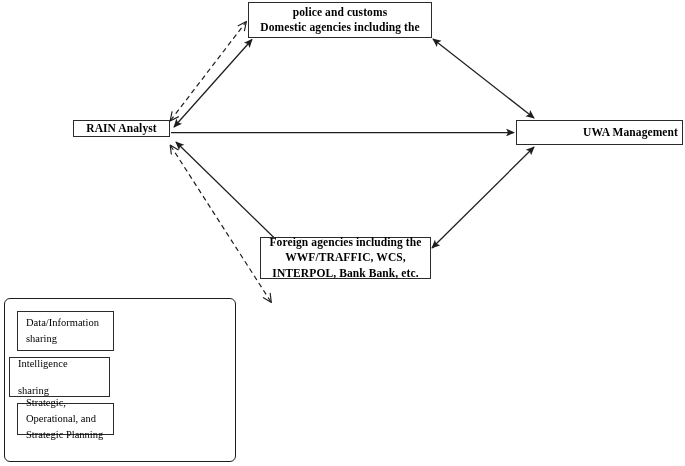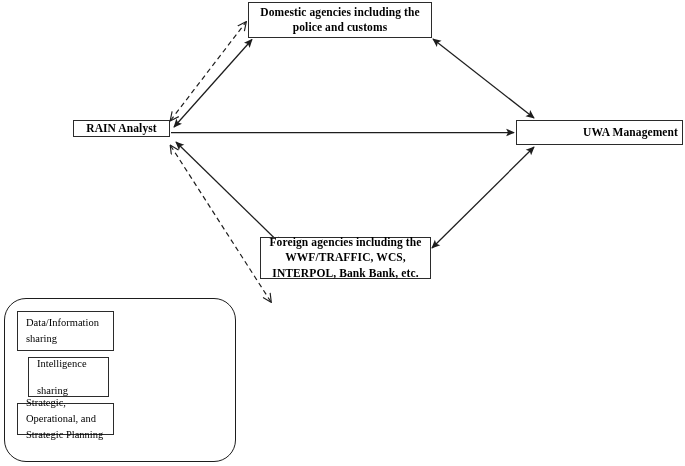--- a/index.html
+++ b/index.html
@@ -51,39 +51,39 @@
   #node-foreign  { left: 260px; top: 237px; width: 171px; height: 42px; }
 
   #legend-panel {
     position: absolute;
     left: 4px;
     top: 298px;
     width: 232px;
     height: 164px;
     box-sizing: border-box;
     border: 1.6px solid #1d1d1d;
-    border-radius: 22px;
+    border-radius: 6px;
     background: #ffffff;
   }
   .legend-box {
     position: absolute;
     box-sizing: border-box;
     border: 1px solid #2b2b2b;
     background: #ffffff;
     font-size: 10.5px;
     line-height: 1.5;
     text-align: left;
     padding: 4px 6px 4px 8px;
     display: flex;
     flex-direction: column;
     justify-content: center;
   }
   .legend-box .legend-line { display: block; white-space: nowrap; }
   #legend-item-data         { left: 12px; top: 12px;  width: 97px; height: 40px; }
-  #legend-item-intelligence { left: 23px; top: 58px;  width: 81px; height: 40px; gap: 11px; }
+  #legend-item-intelligence { left: 4px; top: 58px;  width: 101px; height: 40px; gap: 11px; }
   #legend-item-planning     { left: 12px; top: 104px; width: 97px; height: 32px; }
 </style>
 </head>
 <body>
 
 <div id="diagram-root">
 
   <svg id="diagram-svg" viewBox="0 0 685 466">
     <defs>
       <marker id="mk-filled" viewBox="0 0 10 10" refX="9" refY="5" markerWidth="7" markerHeight="7" orient="auto-start-reverse">
@@ -108,22 +108,22 @@
 
     <line x1="432" y1="248" x2="534" y2="147" stroke="#1d1d1d" stroke-width="1.25" marker-start="url(#mk-filled)" marker-end="url(#mk-filled)"></line>
 
     <line x1="112" y1="330" x2="228" y2="330" stroke="#1d1d1d" stroke-width="1.3" stroke-dasharray="6,4" marker-end="url(#mk-open)"></line>
     <line x1="112" y1="376" x2="228" y2="376" stroke="#1d1d1d" stroke-width="1.4" marker-end="url(#mk-filled)"></line>
     <line x1="112" y1="426" x2="228" y2="426" stroke="#1d1d1d" stroke-width="1.4" marker-end="url(#mk-open)"></line>
   </svg>
 
   <div class="node-box" id="node-domestic">
     <span>
+      <span class="node-line">police and customs</span>
       <span class="node-line">Domestic agencies including the</span>
-      <span class="node-line">police and customs</span>
     </span>
   </div>
 
   <div class="node-box" id="node-rain">
     <span>
       <span class="node-line">RAIN Analyst</span>
     </span>
   </div>
 
   <div class="node-box" id="node-uwa">

